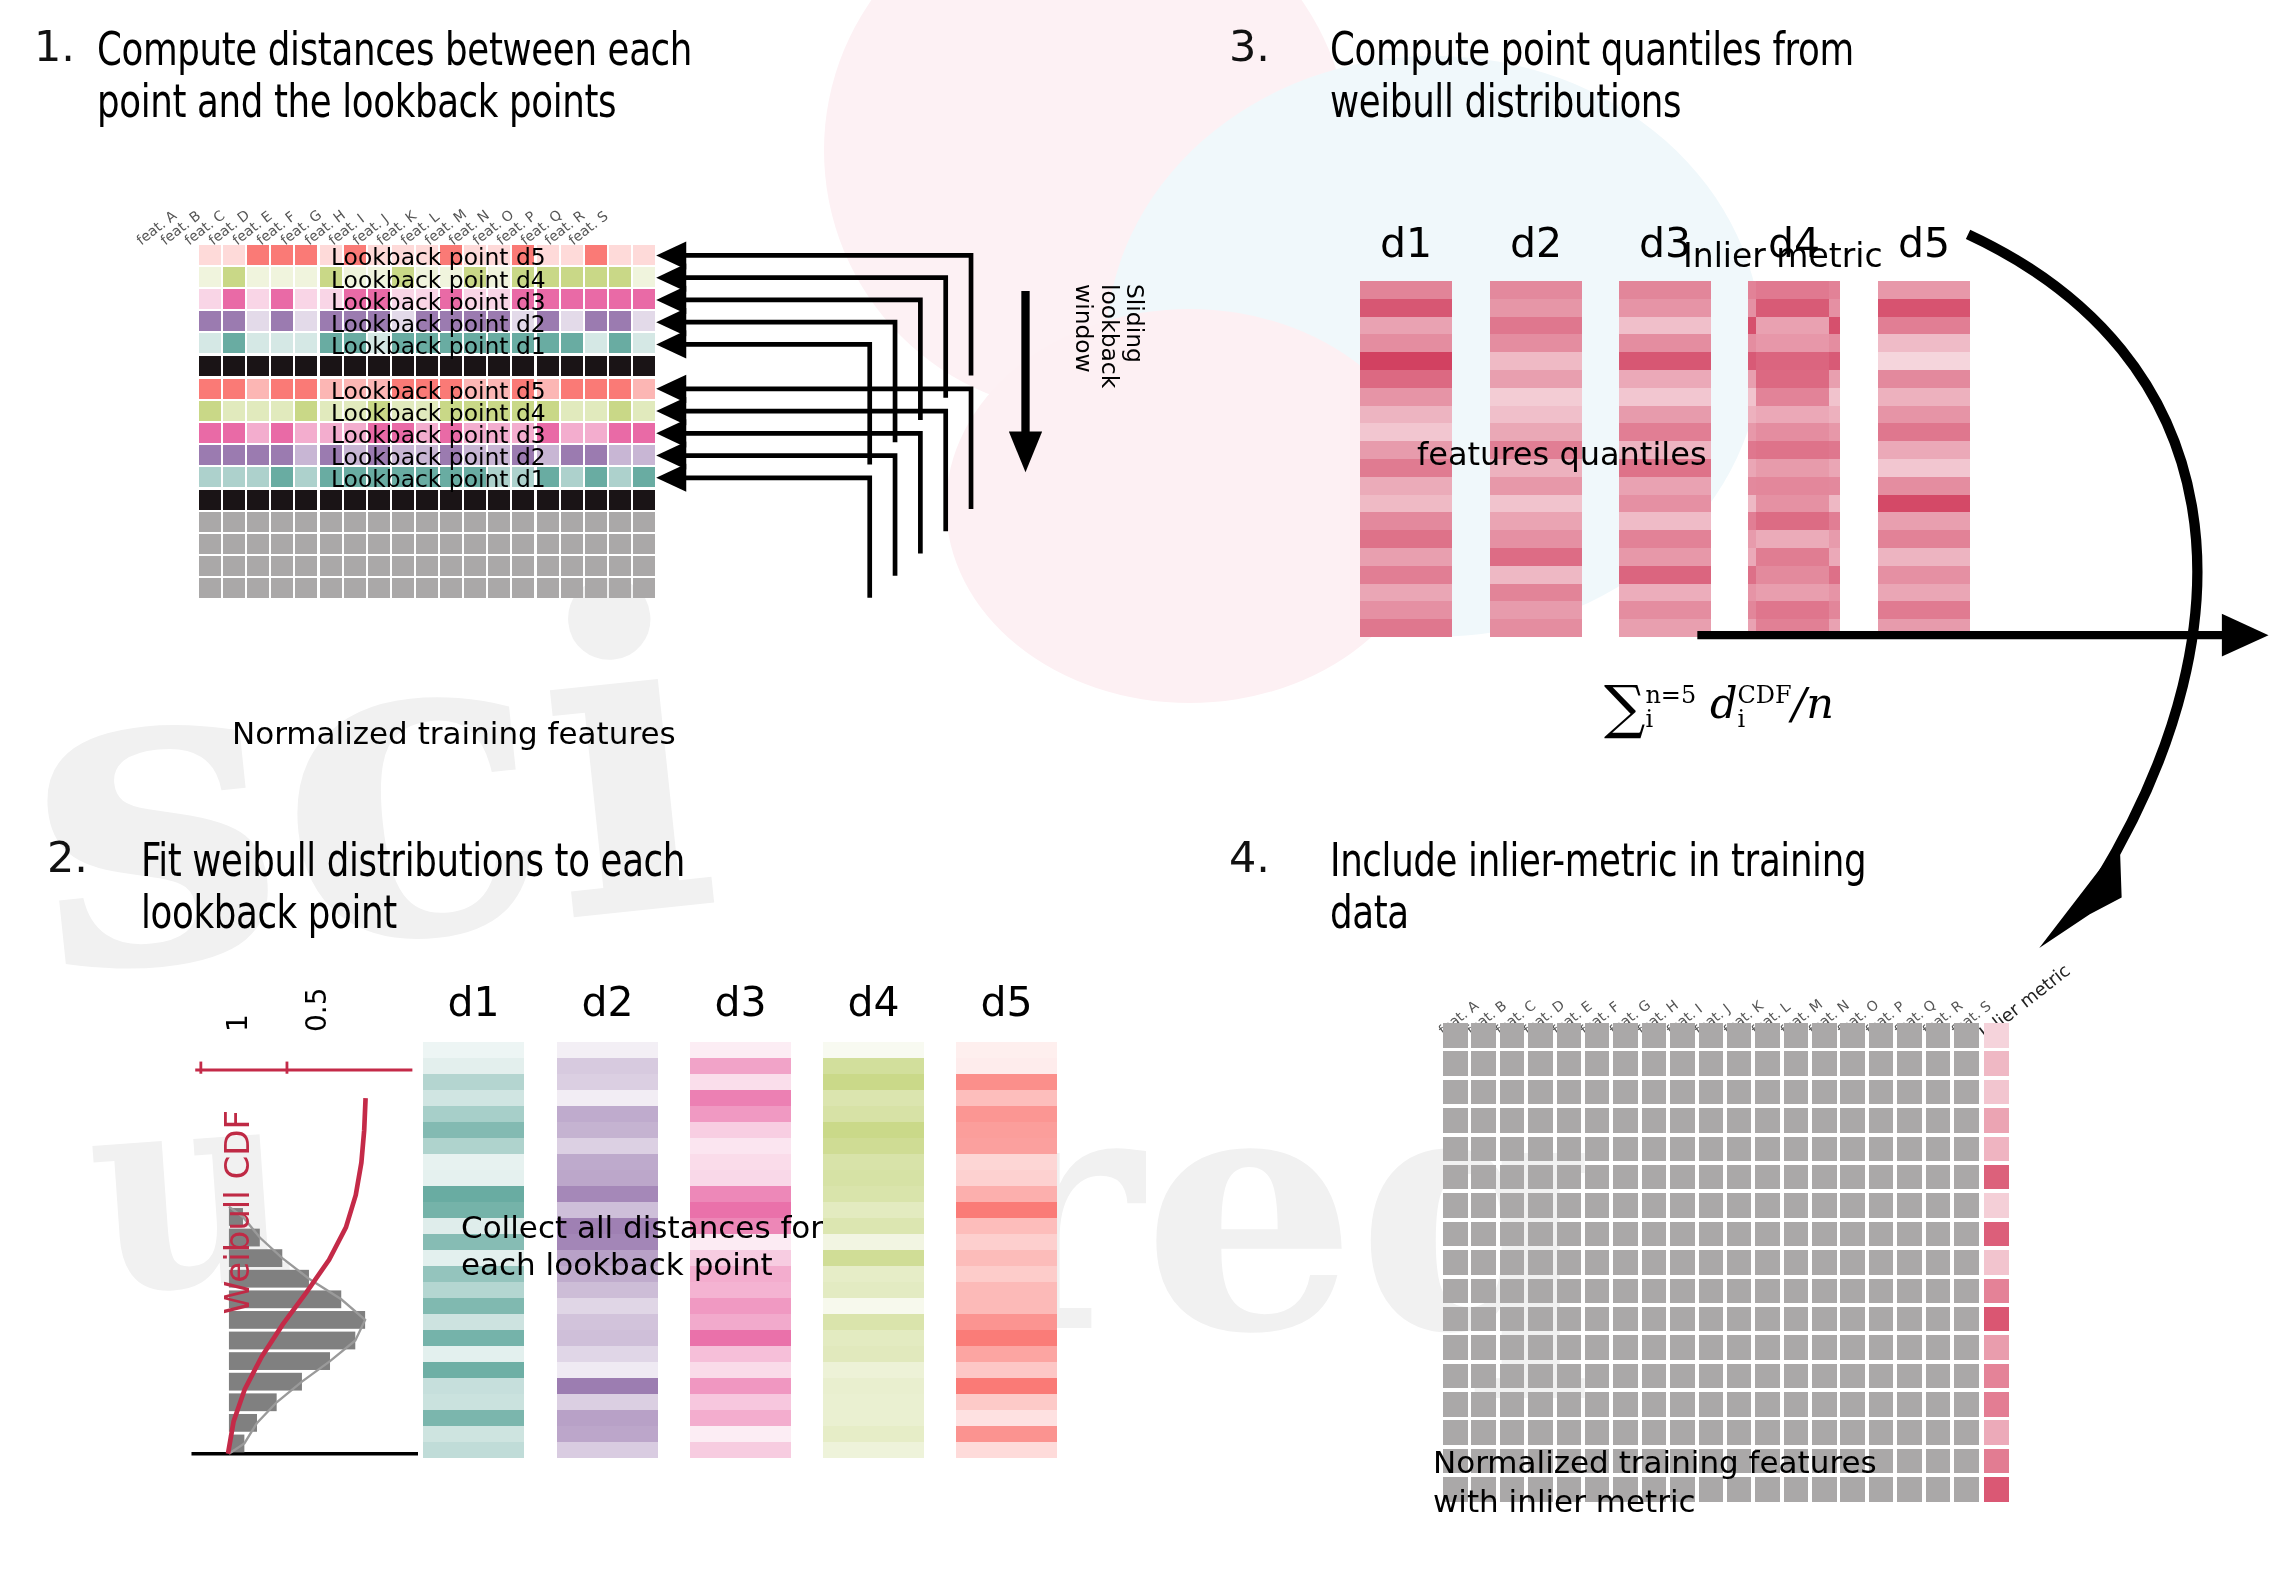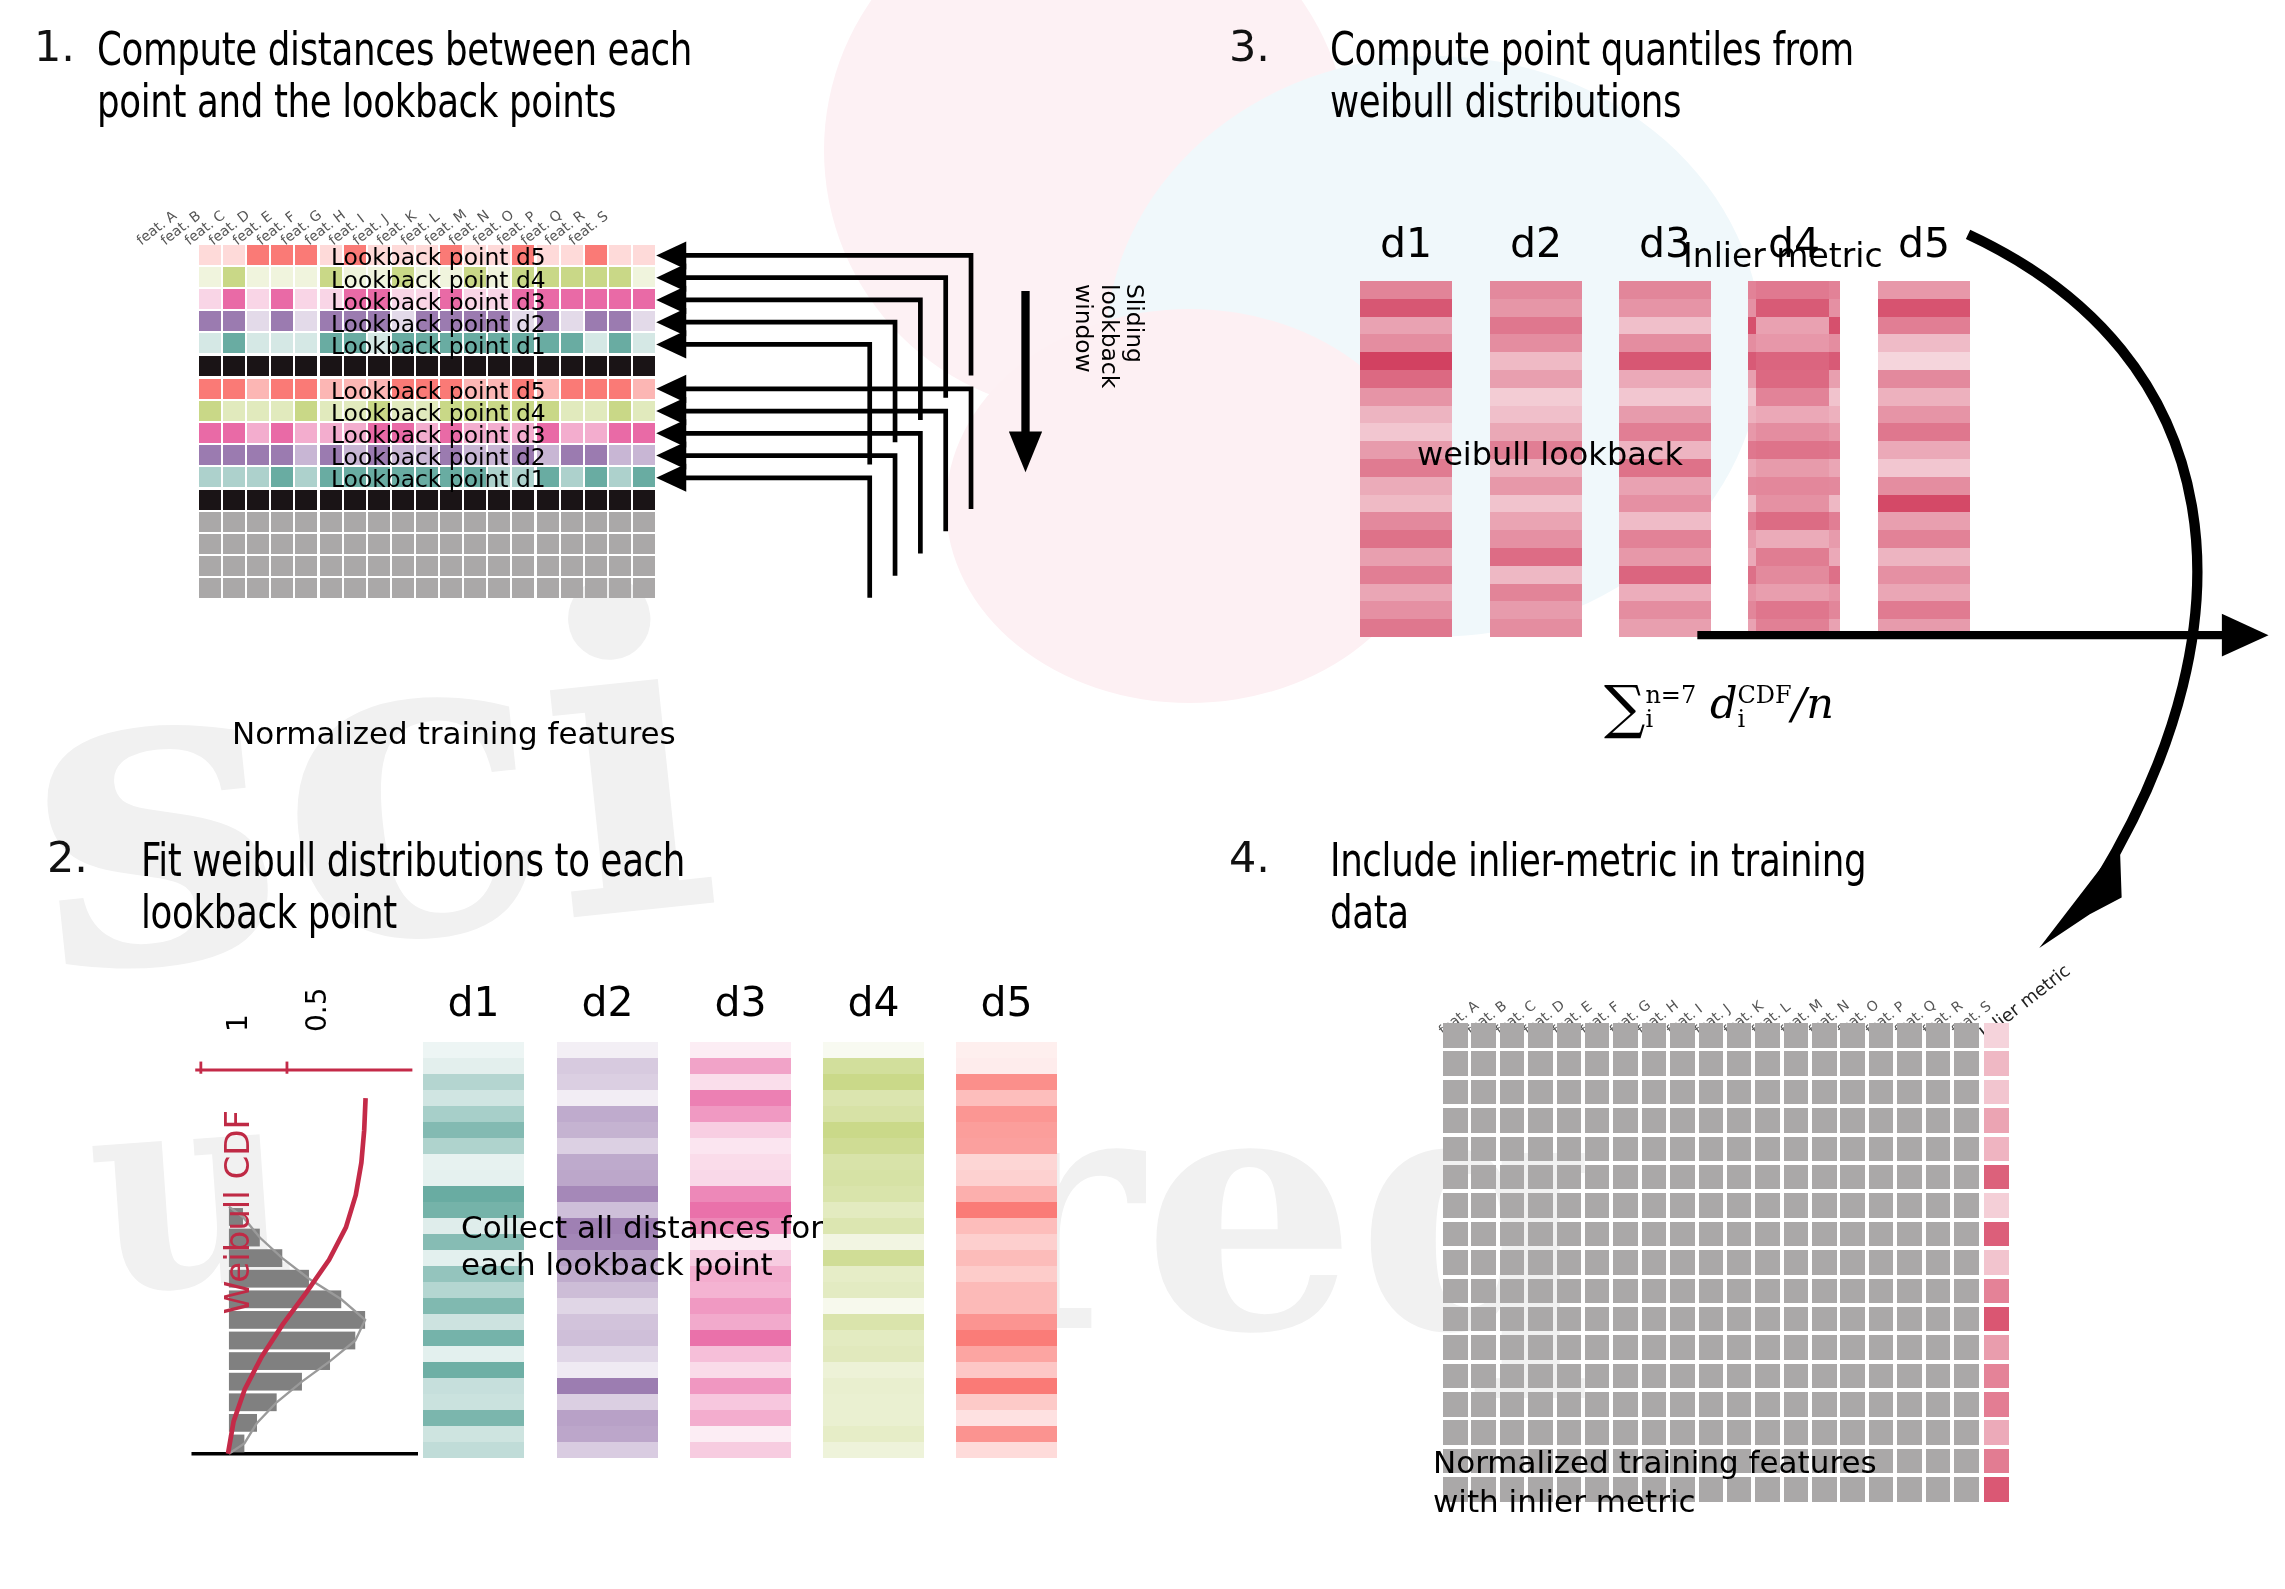--- a/index.html
+++ b/index.html
@@ -857,29 +857,29 @@
       <div class="bar" style="height: 18px; background: rgb(220, 108, 132);"></div>
       <div class="bar" style="height: 18px; background: rgb(235, 171, 185);"></div>
       <div class="bar" style="height: 18px; background: rgb(224, 125, 146);"></div>
       <div class="bar" style="height: 18px; background: rgb(227, 138, 157);"></div>
       <div class="bar" style="height: 18px; background: rgb(232, 158, 174);"></div>
       <div class="bar" style="height: 18px; background: rgb(223, 118, 141);"></div>
       <div class="bar" style="height: 18px; background: rgb(225, 128, 149);"></div>
     </div>
   </div>
 
-<div class="wq-note" style="left:1417px;top:435px;">weibull lookback</div>
+<div class="wq-note" style="left:1417px;top:435px;">features quantiles</div>
 
 <svg class="ovl" width="600" height="56" style="left:1696px;top:609px;" viewBox="0 0 640 60">
   <line x1="0" y1="28" x2="568" y2="28" stroke="#000" stroke-width="9"></line>
   <polygon points="612,28 562,5 562,51" fill="#000"></polygon>
 </svg>
 <div class="formula" style="left:1604px;top:673px;">
   <span class="sum">∑</span><span style="display:inline-block;vertical-align:middle;line-height:1;">
-    <sup style="display:block;">n=7</sup>
+    <sup style="display:block;">n=5</sup>
     <sub style="display:block;">i</sub>
   </span>
   <i>d</i><span style="display:inline-block;vertical-align:middle;line-height:1;">
     <sup style="display:block;">CDF</sup>
     <sub style="display:block;">i</sub>
   </span><i>/n</i>
 </div>
 
 <svg class="ovl" width="394" height="768" style="left:1949px;top:225px;" viewBox="0 0 420 820">
   <path d="M 20 10 C 300 140, 330 420, 160 700" fill="none" stroke="#000" stroke-width="11"></path>

